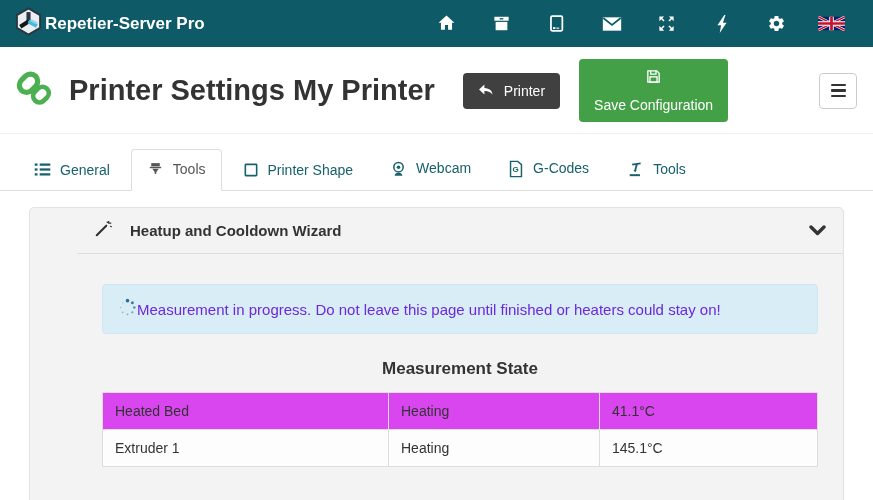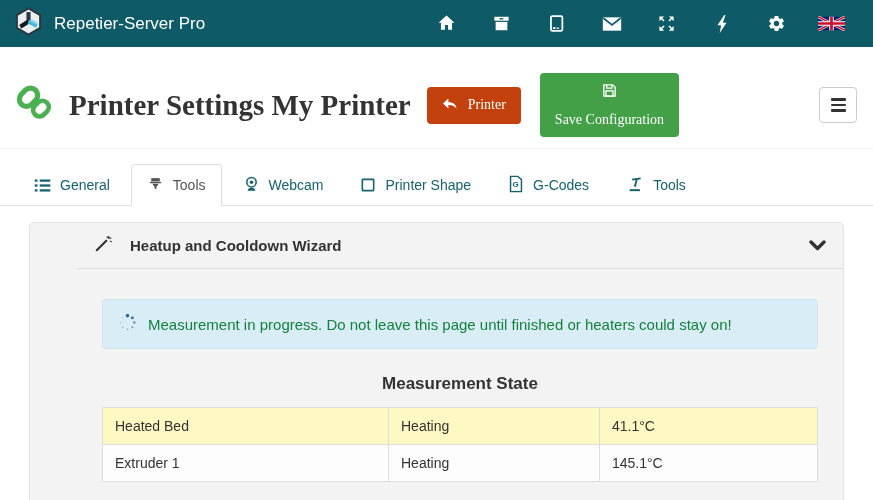--- a/index.html
+++ b/index.html
@@ -1,63 +1,63 @@
 <!DOCTYPE html>
 <html><head>
 <meta charset="utf-8">
 <style>
   * { margin:0; padding:0; box-sizing:border-box; }
   html,body { width:873px; height:500px; overflow:hidden; background:#fff;
     font-family:"Liberation Sans", sans-serif; color:#333; }
 
   
   .navbar { height:47px; background:#0e5a66; display:flex; align-items:center; padding:0 14px; }
-  .brand { display:flex; align-items:center; gap:11px; color:#fff; font-size:17px; font-weight:normal; cursor:pointer; }
+  .brand { display:flex; align-items:center; gap:2px; color:#fff; font-size:17px; font-weight:bold; cursor:pointer; }
   .nav-icons { margin-left:auto; display:flex; align-items:center; }
   .nav-icon { width:55px; display:flex; justify-content:center; align-items:center; cursor:pointer; }
   .nav-icon svg { display:block; }
 
   
-  .page-header { display:flex; align-items:center; padding:26px 16px 11px 14px; border-bottom:1px solid #f0f0f0;font-family:Liberation Serif, serif; }
+  .page-header { display:flex; align-items:center; padding:12px 16px 11px 14px; border-bottom:1px solid #f0f0f0; }
   .page-title { font-size:29px; font-weight:bold; color:#333; margin-left:13px; white-space:nowrap; }
   .btn { display:inline-flex; align-items:center; gap:9px; border:none; border-radius:4px;
          font-family:inherit; font-size:14px; color:#fff; padding:9px 15px; cursor:pointer; }
-  .btn-printer { background:#c2410c; margin-left:16px;text-align:right; }
+  .btn-printer { background:#404040; margin-left:28px;text-align:right; }
   .btn-save { background:#43a047; margin-left:19px;flex-direction:column; }
   .btn-menu { margin-left:auto; width:38px; height:36px; background:#fff; border:1px solid #ccc;
               border-radius:4px; display:flex; flex-direction:column; justify-content:center;
               align-items:center; gap:3px; cursor:pointer; }
   .btn-menu .bar { width:15px; height:2.4px; background:#333; border-radius:1px; }
 
   
   .tabs { display:flex; align-items:flex-end; padding:14px 16px 0 18px; border-bottom:1px solid #ddd; }
-  .tab { display:flex; align-items:flex-end; gap:9px; padding:11px 15px 12px; font-size:14px;
+  .tab { display:flex; align-items:flex-start; gap:9px; padding:11px 15px 12px; font-size:14px;
          color:#17616d; cursor:pointer; border:1px solid transparent; margin-bottom:-1px;
          margin-right:5px; border-radius:4px 4px 0 0; }
   .tab.active { background:#fff; border-color:#ddd; border-bottom-color:#fff; color:#555; }
   .tab svg { display:block; }
 
   
   .panel { margin:16px 29px 0; background:#f3f3f3; border:1px solid #e3e3e3; border-radius:5px;
            box-shadow:0 1px 1px rgba(0,0,0,.05);padding-left:47px; }
   .panel-heading { display:flex; align-items:center; padding:11px 17px; border-bottom:1px solid #ddd; cursor:pointer; }
   .panel-title { font-size:15px; font-weight:bold; color:#333; margin-left:17px; }
   .chevron { margin-left:auto; display:flex; }
   .panel-body { padding:30px 25px 43px; }
 
   
-  .alert-info { background:#d9edf7; border:1px solid #cde6f2; color:#15803d; border-radius:4px;
-                padding:13px 15px; display:flex; align-items:center; gap:11px; font-size:15px; }
+  .alert-info { background:#d9edf7; border:1px solid #cde6f2; color:#6d28d9; border-radius:4px;
+                padding:13px 15px; display:flex; align-items:center; font-size:15px; }
 
   .section-title { font-size:17px; font-weight:bold; color:#333; margin:25px 0 13px;text-align:center; }
 
   
   table.state { width:100%; border-collapse:collapse; background:#fff; font-size:14px; }
   table.state td { border:1px solid #ddd; padding:10px 12px; color:#333; }
-  table.state tr.odd  { background:#fef9c3; }
+  table.state tr.odd  { background:#d946ef; }
   table.state tr.even { background:#fdfdfd; }
 </style>
 </head>
 <body>
 
 <div class="navbar">
   <div class="brand">
     <span>
       <svg width="29" height="29" viewBox="0 0 24 24">
         <polygon points="12,1.2 21.6,6.7 21.6,17.3 12,22.8 2.4,17.3 2.4,6.7" fill="#e9eef0" stroke="#2a3740" stroke-width="1.6"></polygon>
@@ -175,35 +175,35 @@
           <path d="M6 3h12v4.6H6z"></path>
           <path d="M4 8.2h16v2H4z"></path>
           <path d="M7.5 10.8h9l-3.2 4.8h-2.6z"></path>
           <rect x="10.8" y="15.6" width="2.4" height="2.6"></rect>
         </svg>
     </span>
     <span>Tools</span>
   </div>
   <div class="tab">
     <span>
+      <svg width="16" height="16" viewBox="0 0 24 24" fill="none" stroke="#17616d" stroke-width="2.4">
+          <rect x="3.5" y="3.5" width="17" height="17" rx="1"></rect>
+        </svg>
+    </span>
+    <span>Printer Shape</span>
+  </div>
+  <div class="tab">
+    <span>
       <svg width="17" height="18" viewBox="0 0 24 24" fill="#17616d">
           <circle cx="12" cy="9.5" r="6.6" fill="none" stroke="#17616d" stroke-width="2.2"></circle>
           <circle cx="12" cy="9.5" r="2.5"></circle>
           <path d="M6.5 21.5c0-2.8 2.5-4.3 5.5-4.3s5.5 1.5 5.5 4.3z"></path>
         </svg>
     </span>
     <span>Webcam</span>
-  </div>
-  <div class="tab">
-    <span>
-      <svg width="16" height="16" viewBox="0 0 24 24" fill="none" stroke="#17616d" stroke-width="2.4">
-          <rect x="3.5" y="3.5" width="17" height="17" rx="1"></rect>
-        </svg>
-    </span>
-    <span>Printer Shape</span>
   </div>
   <div class="tab">
     <span>
       <svg width="16" height="18" viewBox="0 0 22 24" fill="none" stroke="#17616d">
           <path d="M3.5 1.5h10L18.5 6v16.5h-15z" stroke-width="2"></path>
           <text x="6.3" y="16.5" font-size="11" font-weight="bold" fill="#17616d" stroke="none" font-family="Liberation Sans, sans-serif">G</text>
         </svg>
     </span>
     <span>G-Codes</span>
   </div>

